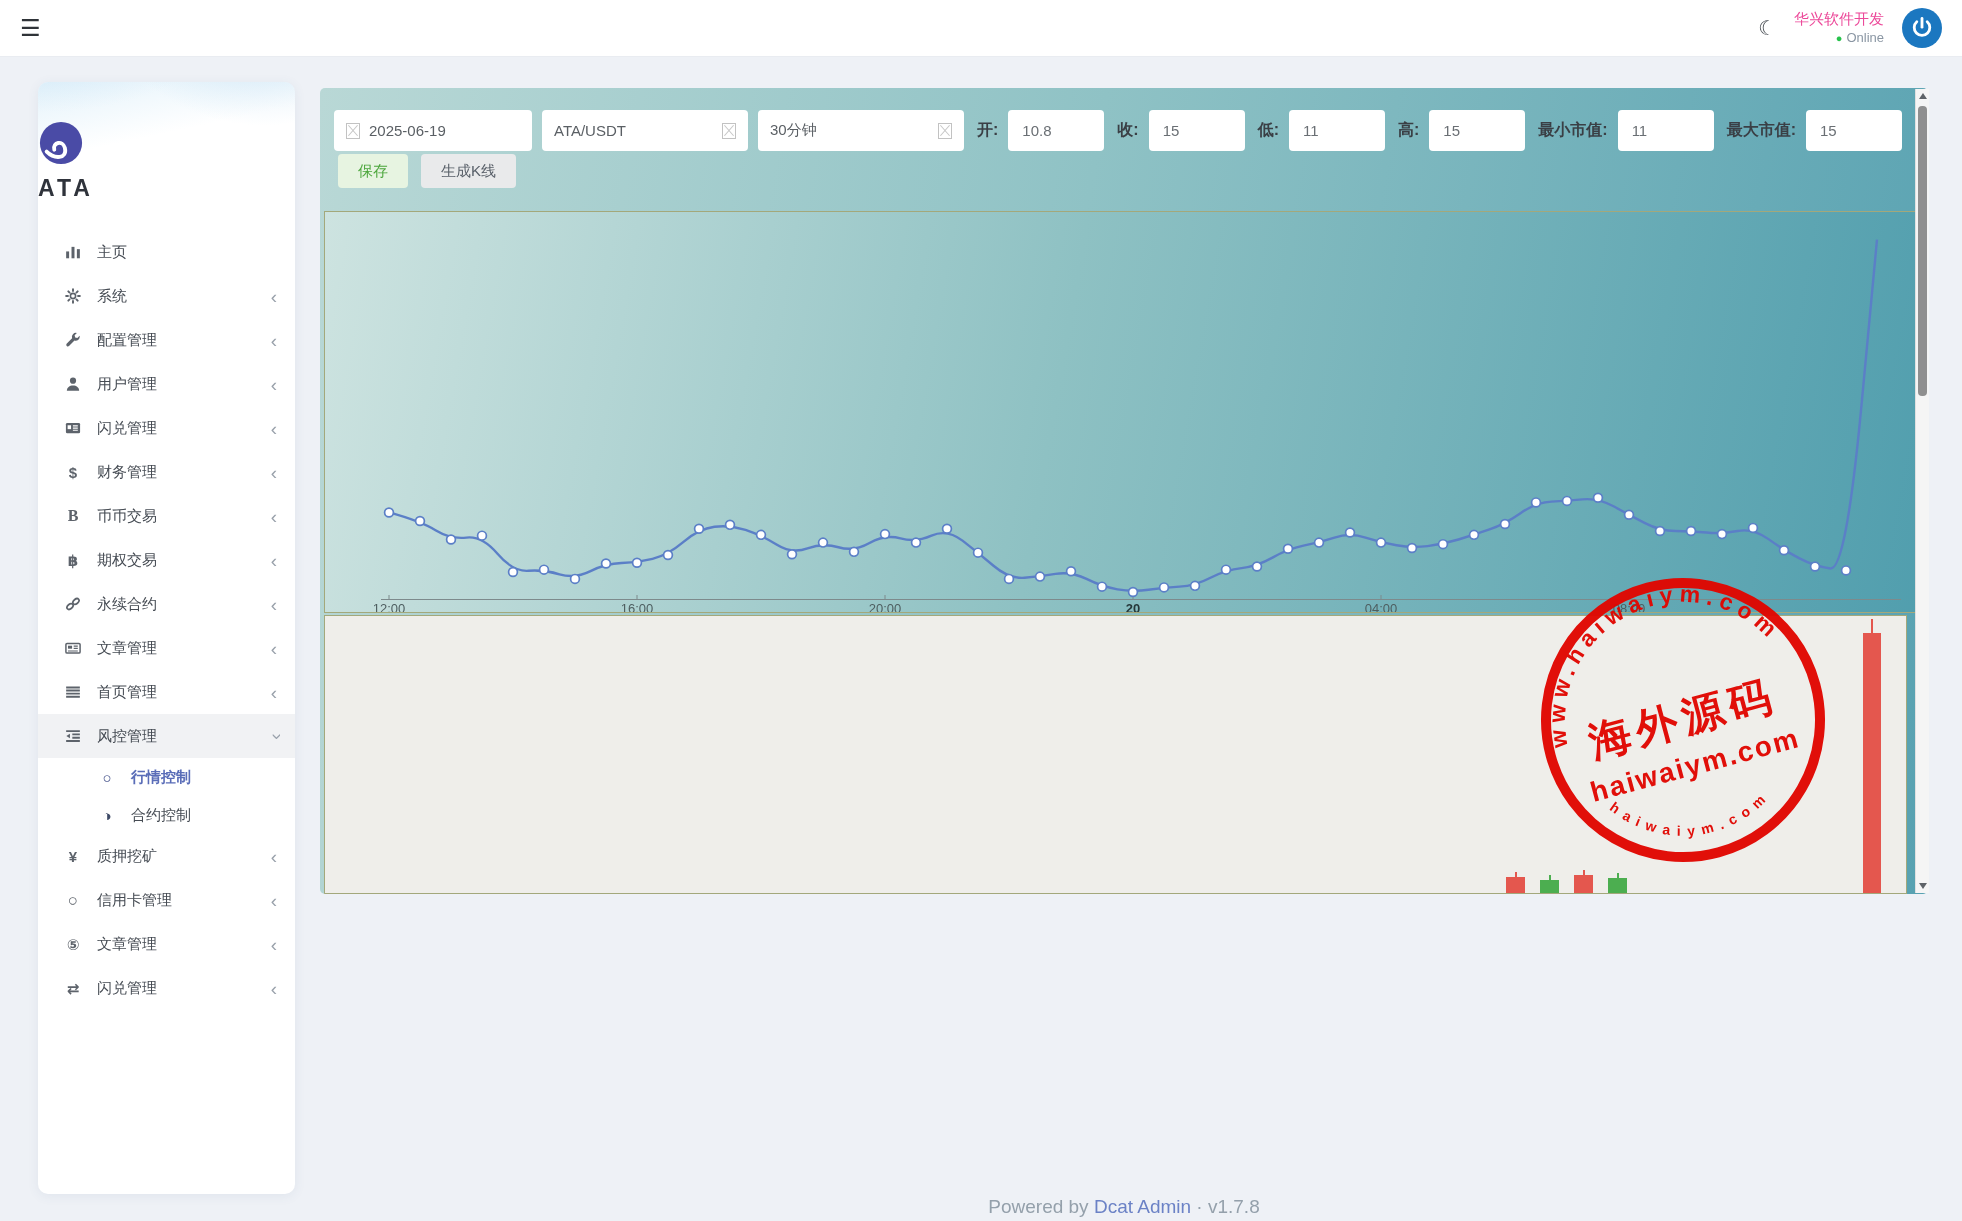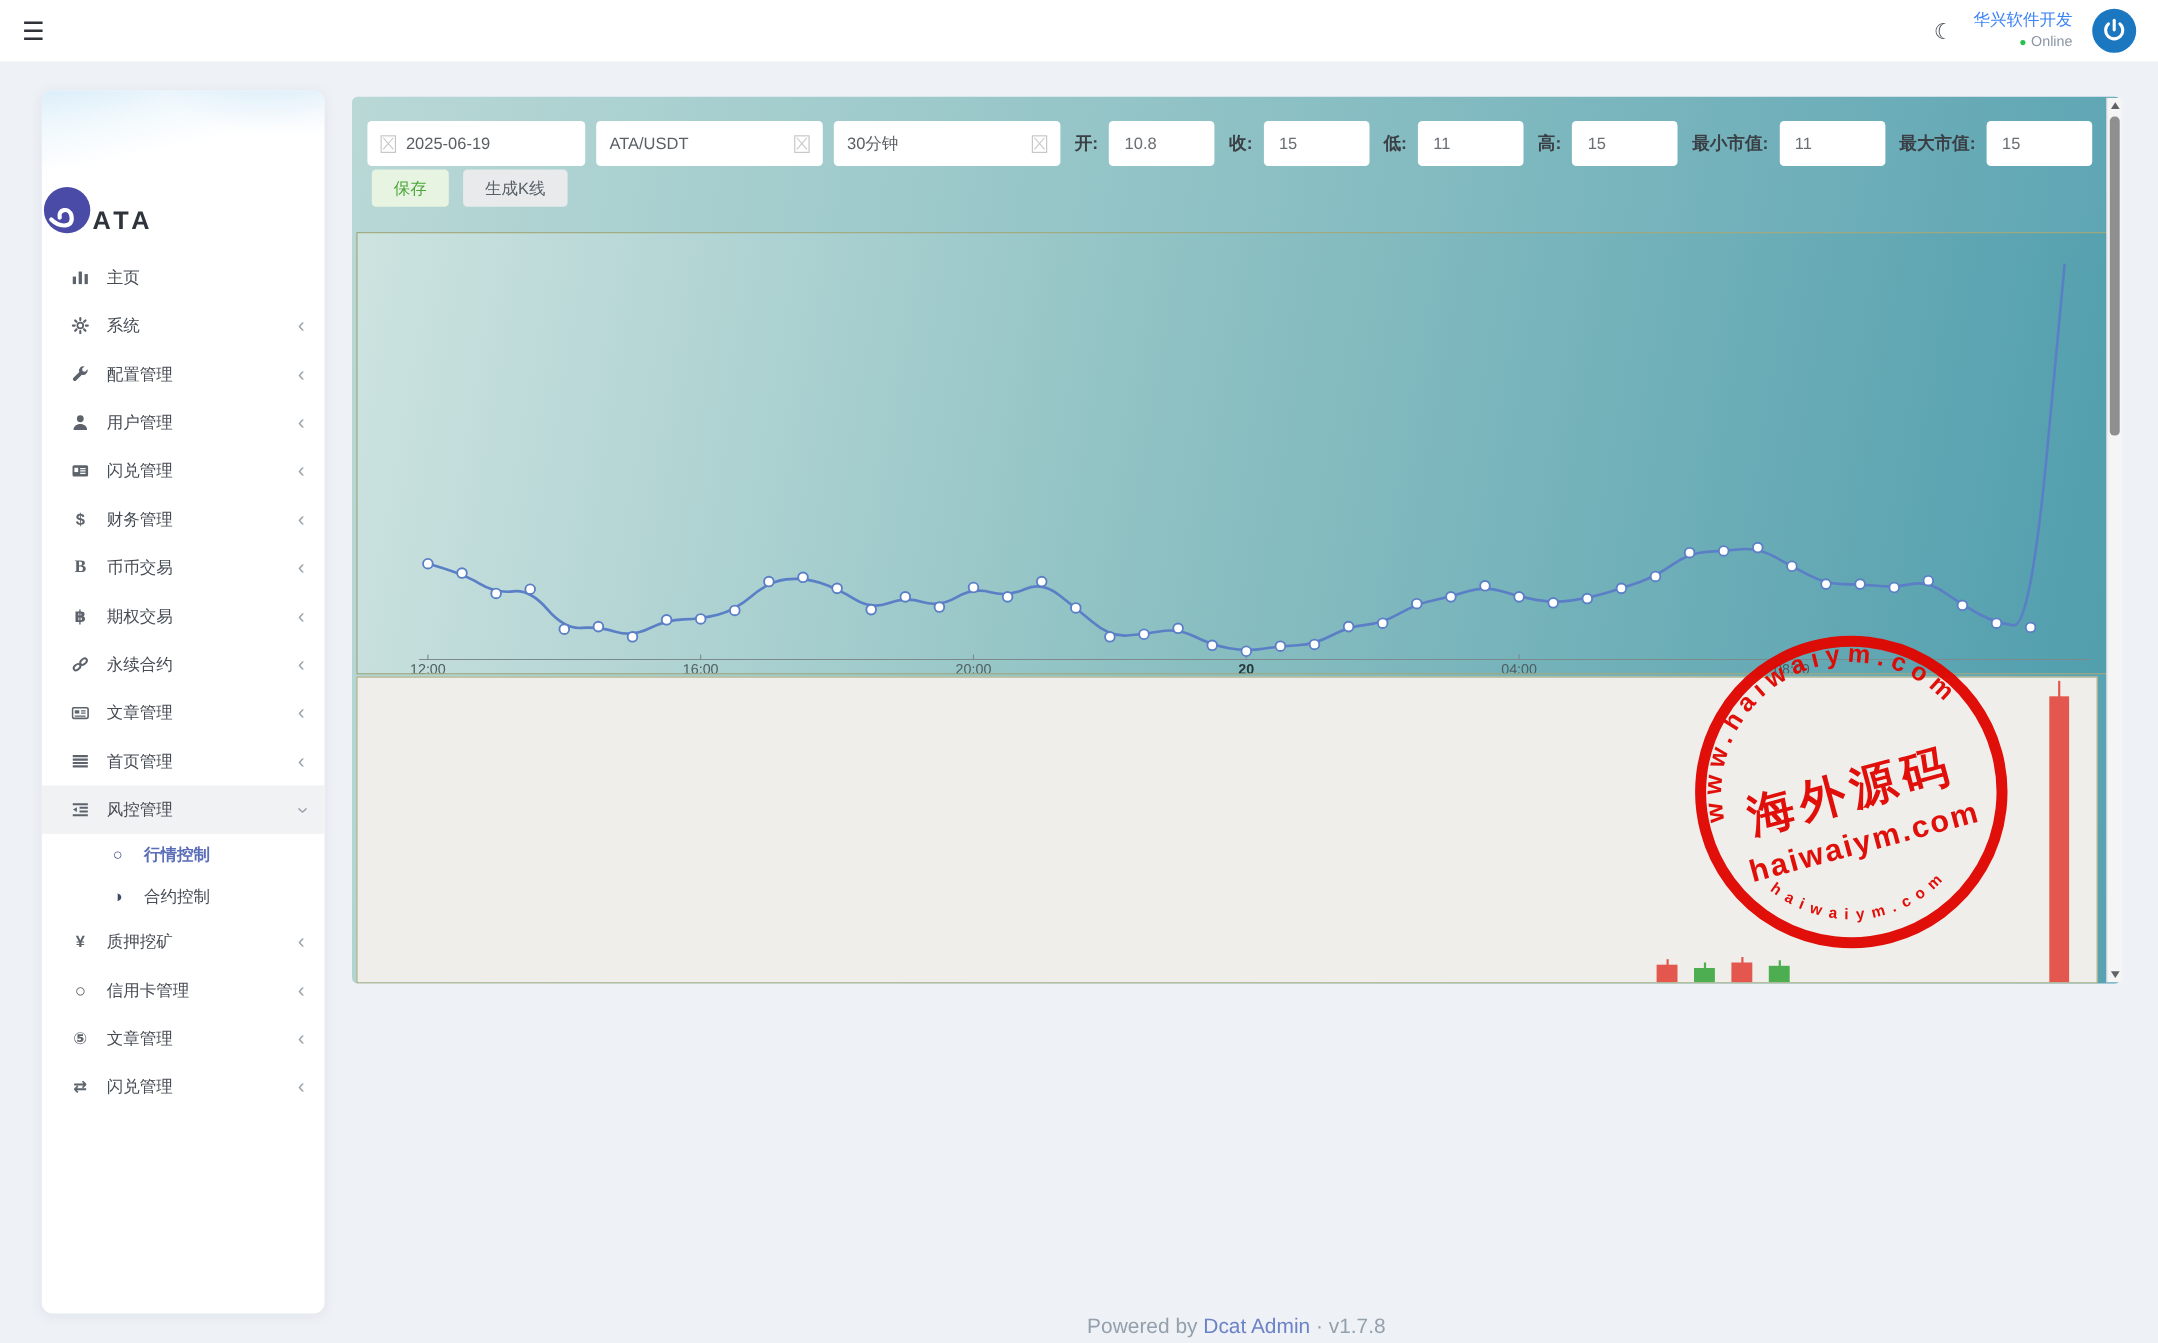--- a/index.html
+++ b/index.html
@@ -9,28 +9,28 @@
   }
   
   .navbar{position:absolute;left:0;top:0;width:100%;height:57px;background:#fff;
     border-bottom:1px solid #e9ecf1;display:flex;align-items:center;justify-content:space-between;box-sizing:border-box;padding:0 20px;}
   .burger{font-size:23px;color:#2f3338;cursor:pointer;line-height:1;}
   .burger::before{content:"☰";}
   .nav-right{display:flex;align-items:center;gap:18px;}
   .moon{font-size:20px;color:#4a4f55;}
   .moon::before{content:"☾";}
   .userbox{text-align:right;line-height:1.35;}
-  .uname{font-size:15px;color:#3b82f6;}
+  .uname{font-size:15px;color:#ec4899;}
   .ustatus{font-size:13px;color:#8a96a3;}
   .dot{color:#27c24c;font-size:11px;margin-right:4px;}
   .avatar{width:40px;height:40px;border-radius:50%;background:#1b77c0;display:flex;align-items:center;justify-content:center;}
   
   .sidebar{position:absolute;left:38px;top:82px;width:257px;height:1112px;background:#fff;
     border-radius:10px;box-shadow:0 2px 12px rgba(70,90,130,.08);overflow:hidden;}
-  .s-head{height:132px;display:flex;align-items:flex-end;padding-top:38px;box-sizing:border-box;
+  .s-head{height:132px;display:flex;flex-direction:column;align-items:flex-start;padding-top:38px;box-sizing:border-box;
     background:
       radial-gradient(95% 130% at 88% -45%, rgba(150,200,235,.45), rgba(255,255,255,0) 60%),
       radial-gradient(130% 150% at 2% -70%, rgba(165,210,240,.5), rgba(255,255,255,0) 62%),
       linear-gradient(168deg, rgba(205,232,247,.55) 0%, rgba(255,255,255,0) 42%);}
   .logo-txt{margin-top:9px;font-size:23px;font-weight:bold;letter-spacing:4px;color:#2f333b;}
   .menu{padding-top:16px;}
   .mi{height:44px;display:flex;align-items:center;padding:0 18px 0 24px;cursor:pointer;}
   .mi .ic{width:22px;display:flex;justify-content:center;align-items:center;color:#5d636b;}
   .mi .ic svg{width:16px;height:16px;}
   .ticon{font-size:15px;font-weight:700;line-height:1;}

